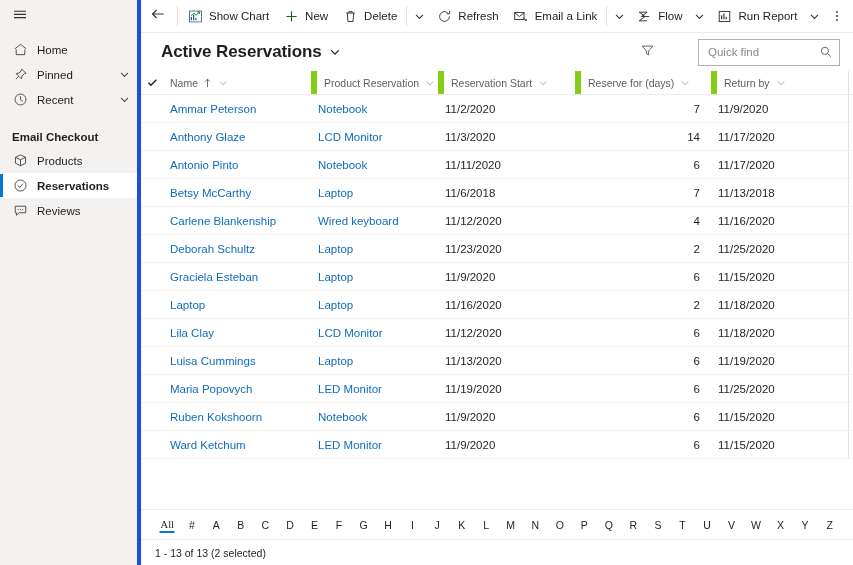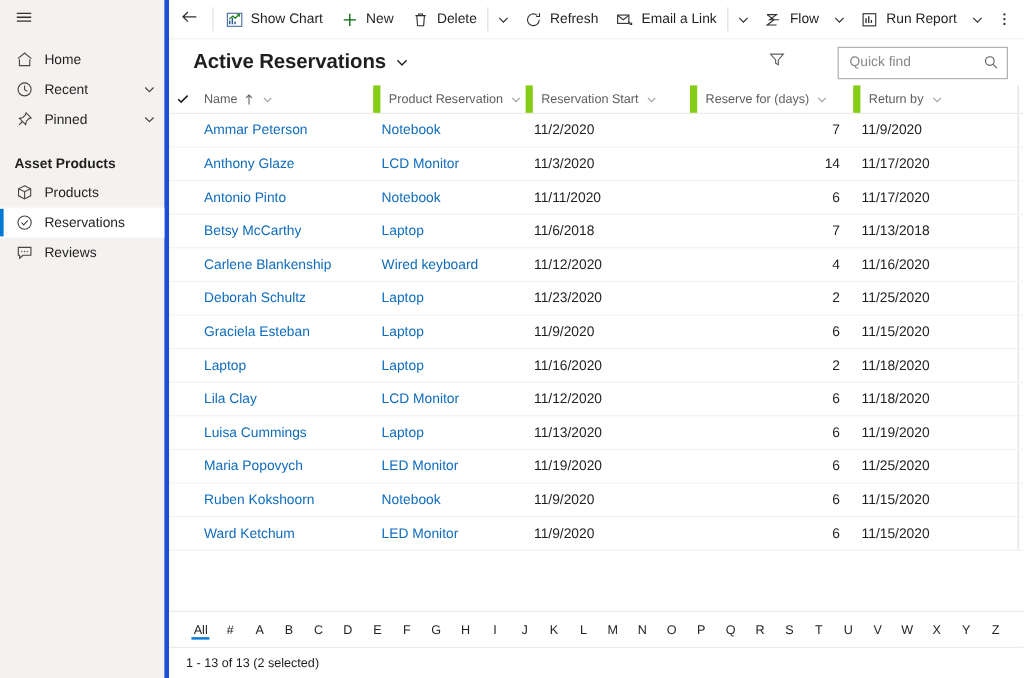--- a/index.html
+++ b/index.html
@@ -41,21 +41,21 @@
     width: 18px; flex: 0 0 18px; display: flex;
     align-items: center; justify-content: center;
     color: #484644; margin-right: 4px;
   }
   .group-title {
     font-size: 11.5px; font-weight: bold; color: #201f1e;
     padding-left: 12px; height: 22px; display: flex; align-items: center;
     margin-top: 14px;
   }
   .nav-item.selected {
-    background: #ffffff; font-weight: normal;
+    background: #ffffff; font-weight: bold;
   }
   .nav-item.selected::before {
     content: ""; position: absolute; left: 0; top: 1px;
     width: 3px; height: 23px; background: #0078d4;
   }
   #nav-spacer { height: 8px; }
 
   
   #main {
     flex: 1 1 auto; height: 565px;
@@ -194,21 +194,21 @@
     display: flex; align-items: center;
     padding: 0 14px 0 14px;
     background: #ffffff;
   }
   .alpha {
     flex: 1 1 0; text-align: center;
     font-size: 10.5px; color: #201f1e;
     cursor: pointer; position: relative;
     height: 30px; display: flex; align-items: center; justify-content: center;
   }
-  .alpha.active { color: #201f1e; }
+  .alpha.active { color: #201f1e; font-family: Liberation Serif, serif; }
   .alpha.active::after {
     content: ""; position: absolute; bottom: 7px; left: 50%;
     transform: translateX(-50%);
     width: 15px; height: 2px; background: #0078d4;
   }
   #statusbar {
     height: 26px; flex: 0 0 26px;
     display: flex; align-items: center;
     padding-left: 14px;
     font-size: 10.5px; color: #201f1e;
@@ -239,48 +239,48 @@
           <path d="M2 7.3 8 2.4l6 4.9"></path>
             <path d="M3.4 7.9v5.6h9.2V7.9"></path>
         </svg>
       </span>
       <span class="nav-label">Home</span>
     </div>
 
     <div class="nav-item">
       <span class="nav-ico">
         <svg width="15" height="15" viewBox="0 0 16 16" fill="none" stroke="#484644" stroke-width="1">
+          <path d="M9.3 2.2 13.8 6.7 11.9 7.3 9.6 9.6 8.9 12.6 3.4 7.1 6.4 6.4 8.7 4.1z"></path>
+            <path d="M3.1 12.9 5.9 10.1"></path>
+        </svg>
+      </span>
+      <span class="nav-label">Pinned</span>
+      <span class="nav-chev">
+        <svg width="11" height="11" viewBox="0 0 12 12" fill="none" stroke="#484644" stroke-width="1.1">
+            <path d="M2.2 4.3 6 8.1l3.8-3.8"></path>
+          </svg>
+      </span>
+    </div>
+
+    <div class="nav-item">
+      <span class="nav-ico">
+        <svg width="15" height="15" viewBox="0 0 16 16" fill="none" stroke="#484644" stroke-width="1">
           <circle cx="8" cy="8" r="5.8"></circle>
             <path d="M8 4.6V8.2l2.5 1.5"></path>
         </svg>
       </span>
       <span class="nav-label">Recent</span>
       <span class="nav-chev">
         <svg width="11" height="11" viewBox="0 0 12 12" fill="none" stroke="#484644" stroke-width="1.1">
             <path d="M2.2 4.3 6 8.1l3.8-3.8"></path>
           </svg>
       </span>
     </div>
 
-    <div class="nav-item">
-      <span class="nav-ico">
-        <svg width="15" height="15" viewBox="0 0 16 16" fill="none" stroke="#484644" stroke-width="1">
-          <path d="M9.3 2.2 13.8 6.7 11.9 7.3 9.6 9.6 8.9 12.6 3.4 7.1 6.4 6.4 8.7 4.1z"></path>
-            <path d="M3.1 12.9 5.9 10.1"></path>
-        </svg>
-      </span>
-      <span class="nav-label">Pinned</span>
-      <span class="nav-chev">
-        <svg width="11" height="11" viewBox="0 0 12 12" fill="none" stroke="#484644" stroke-width="1.1">
-            <path d="M2.2 4.3 6 8.1l3.8-3.8"></path>
-          </svg>
-      </span>
-    </div>
-
-    <div class="group-title">Asset Products</div>
+    <div class="group-title">Email Checkout</div>
 
     <div class="nav-item">
       <span class="nav-ico">
         <svg width="15" height="15" viewBox="0 0 16 16" fill="none" stroke="#484644" stroke-width="1">
           <path d="M8 2 13.4 4.6v6.3L8 13.6 2.6 10.9V4.6z"></path>
             <path d="M2.6 4.6 8 7.2l5.4-2.6M8 7.2v6.4"></path>
         </svg>
       </span>
       <span class="nav-label">Products</span>
     </div>

